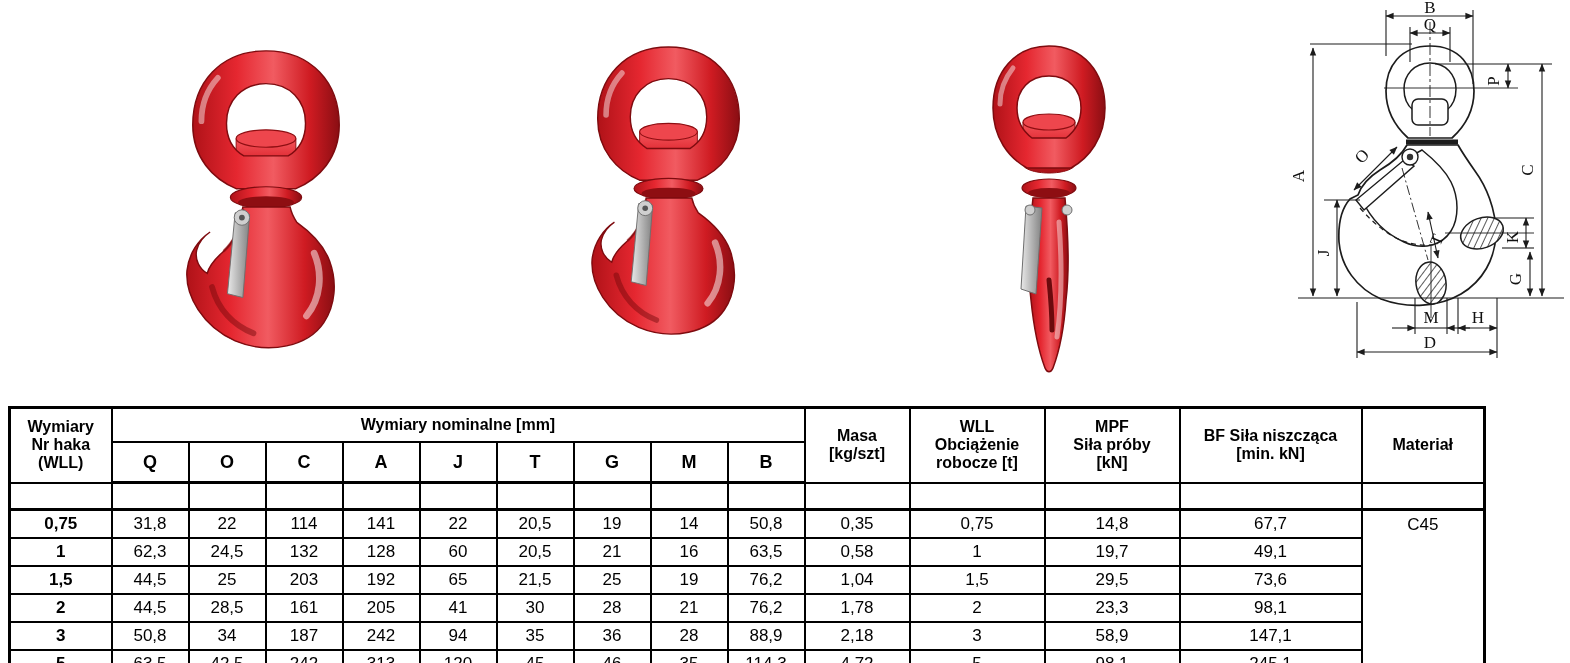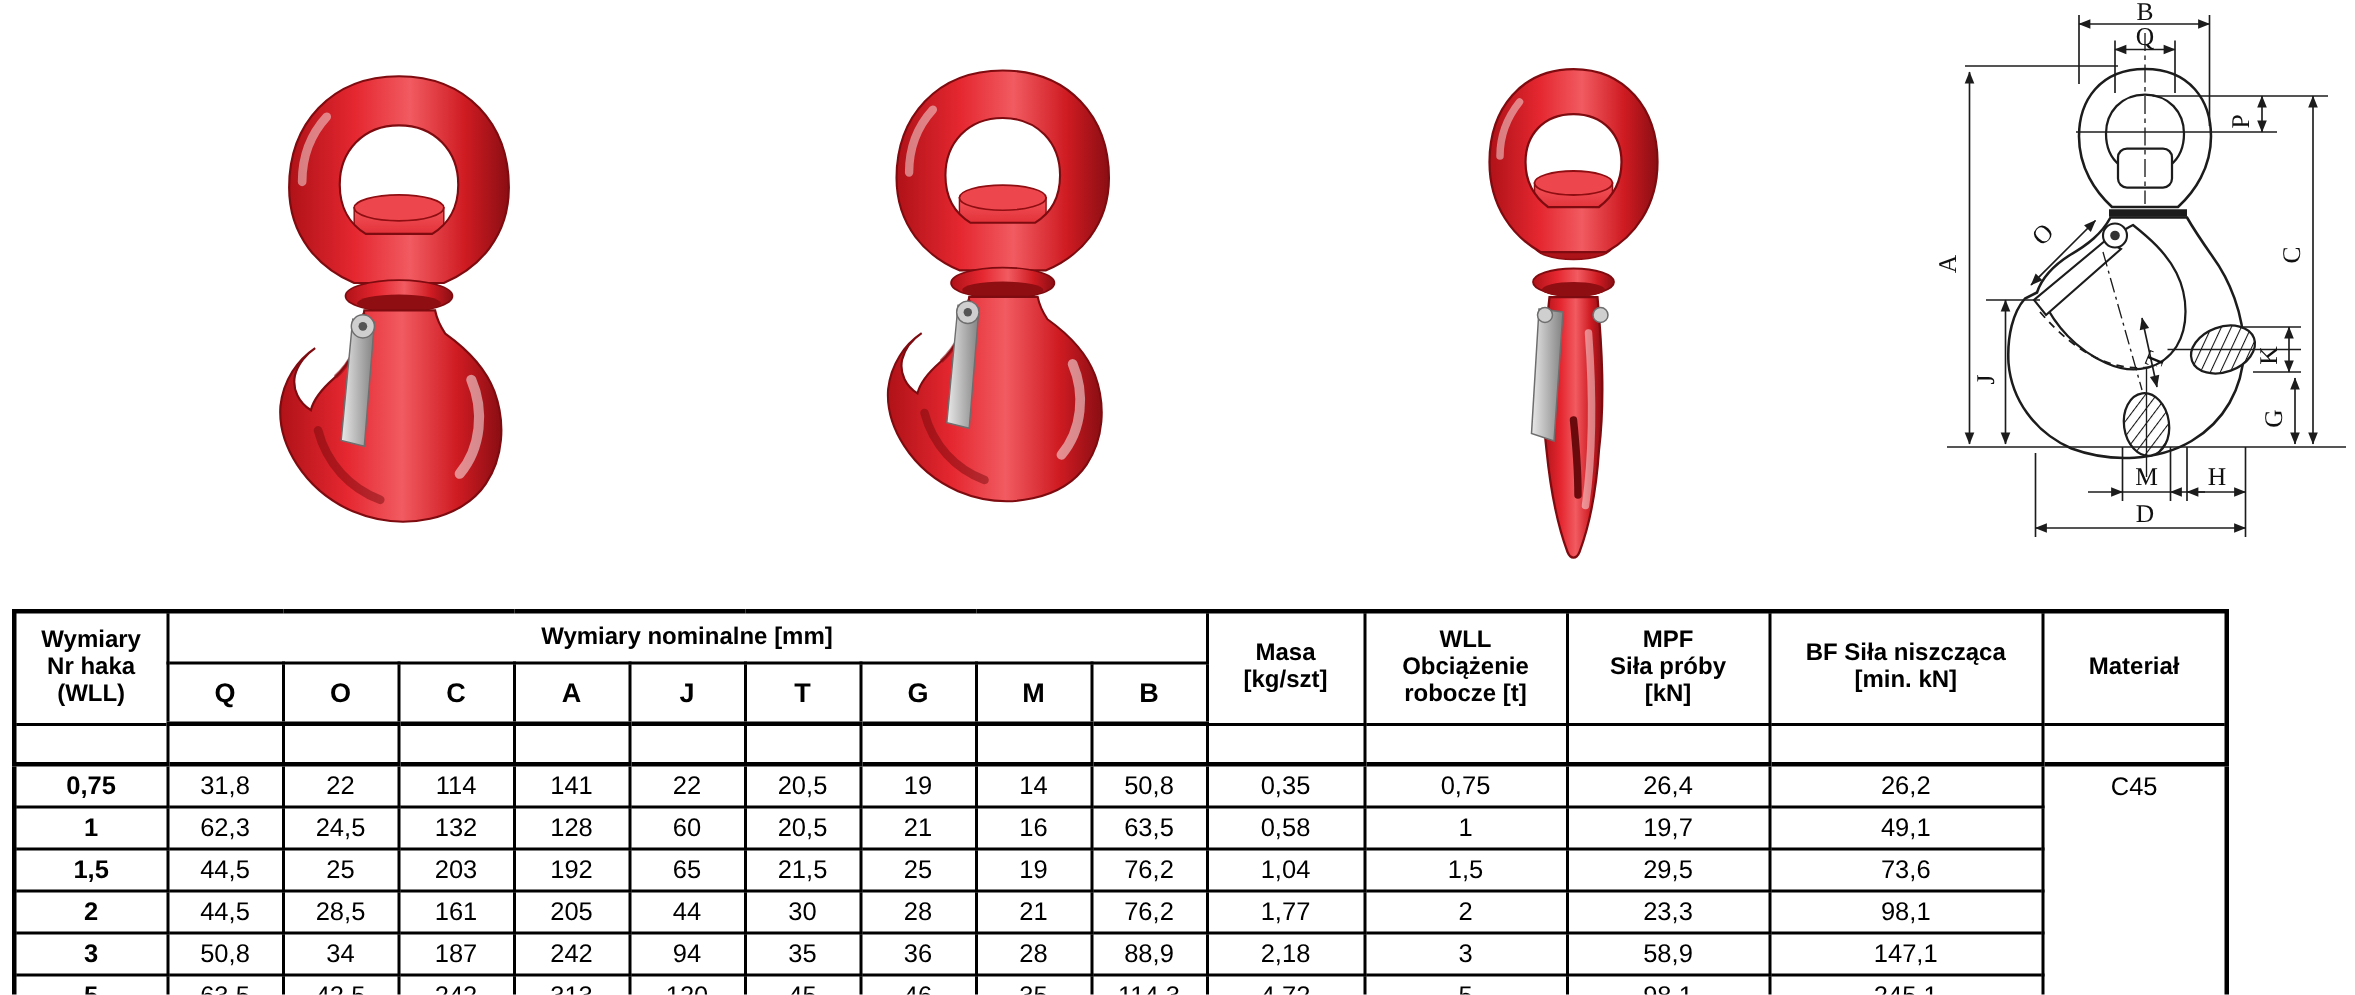--- a/index.html
+++ b/index.html
@@ -285,22 +285,22 @@
         <td>22</td>
         <td>114</td>
         <td>141</td>
         <td>22</td>
         <td>20,5</td>
         <td>19</td>
         <td>14</td>
         <td>50,8</td>
         <td>0,35</td>
         <td>0,75</td>
-        <td>26,4</td>
-        <td>26,2</td>
+        <td>14,8</td>
+        <td>67,7</td>
         <td class="material-cell" rowspan="6">C45</td>
       </tr>
       <tr>
         <td class="size-col">1</td>
         <td>62,3</td>
         <td>24,5</td>
         <td>132</td>
         <td>128</td>
         <td>60</td>
         <td>20,5</td>
@@ -327,26 +327,26 @@
         <td>1,5</td>
         <td>29,5</td>
         <td>73,6</td>
       </tr>
       <tr>
         <td class="size-col">2</td>
         <td>44,5</td>
         <td>28,5</td>
         <td>161</td>
         <td>205</td>
-        <td>44</td>
+        <td>41</td>
         <td>30</td>
         <td>28</td>
         <td>21</td>
         <td>76,2</td>
-        <td>1,77</td>
+        <td>1,78</td>
         <td>2</td>
         <td>23,3</td>
         <td>98,1</td>
       </tr>
       <tr>
         <td class="size-col">3</td>
         <td>50,8</td>
         <td>34</td>
         <td>187</td>
         <td>242</td>

